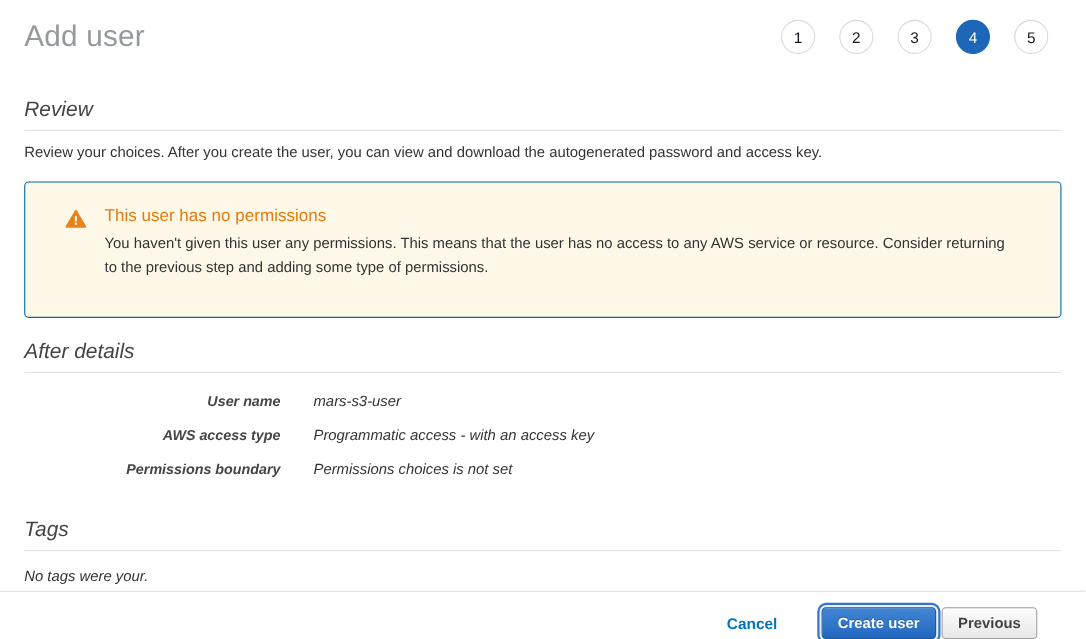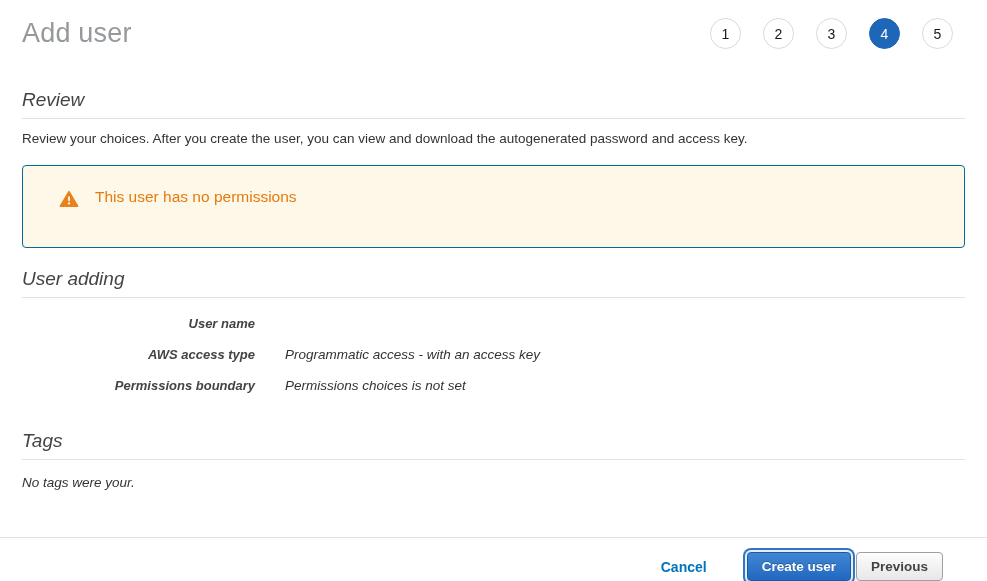--- a/index.html
+++ b/index.html
@@ -185,27 +185,29 @@
     <div class="warning-box">
       <span class="warning-icon">
         <svg width="20" height="20" viewBox="0 0 24 24" aria-hidden="true">
           <path d="M12 3.2 L22.3 20.6 H1.7 Z" fill="#e8821c" stroke="#e8821c" stroke-width="2" stroke-linejoin="round"></path>
           <rect x="10.9" y="8.6" width="2.2" height="6.2" rx="1" fill="#fdf8e7"></rect>
           <circle cx="12" cy="17.3" r="1.35" fill="#fdf8e7"></circle>
         </svg>
       </span>
       <div>
         <div class="warning-title">This user has no permissions</div>
+        <div class="warning-body">You haven't given this user any permissions. This means that the user has no access to any AWS service or resource. Consider returning to the previous step and adding some type of permissions.</div>
       </div>
     </div>
 
-    <h2 class="section-heading details-heading">User adding</h2>
+    <h2 class="section-heading details-heading">After details</h2>
     <div class="details-table">
       <div class="detail-row">
         <div class="detail-label">User name</div>
+        <div class="detail-value">mars-s3-user</div>
       </div>
       <div class="detail-row">
         <div class="detail-label">AWS access type</div>
         <div class="detail-value">Programmatic access - with an access key</div>
       </div>
       <div class="detail-row">
         <div class="detail-label">Permissions boundary</div>
         <div class="detail-value">Permissions choices is not set</div>
       </div>
     </div>

